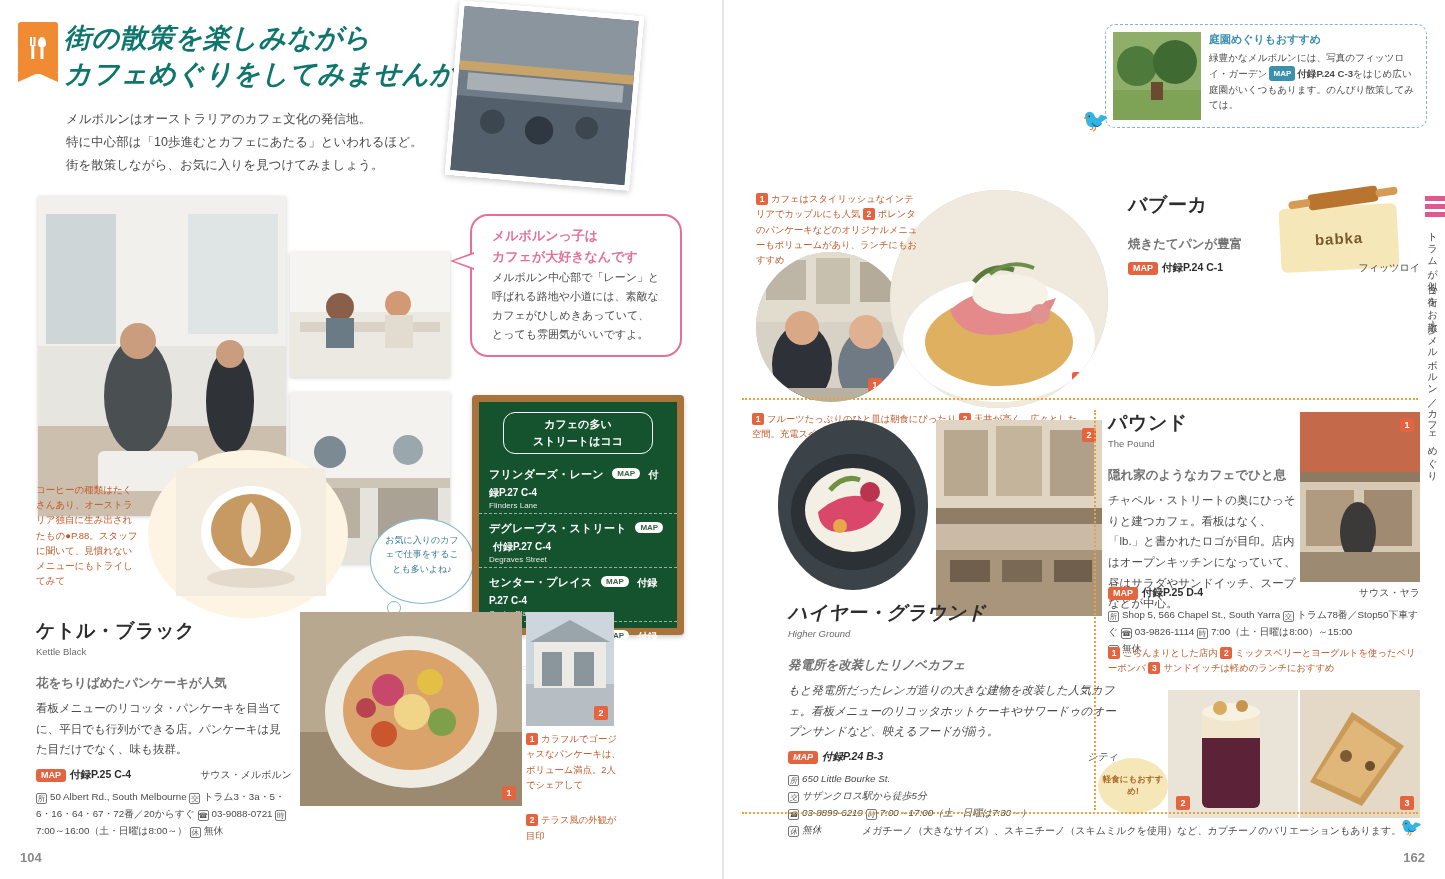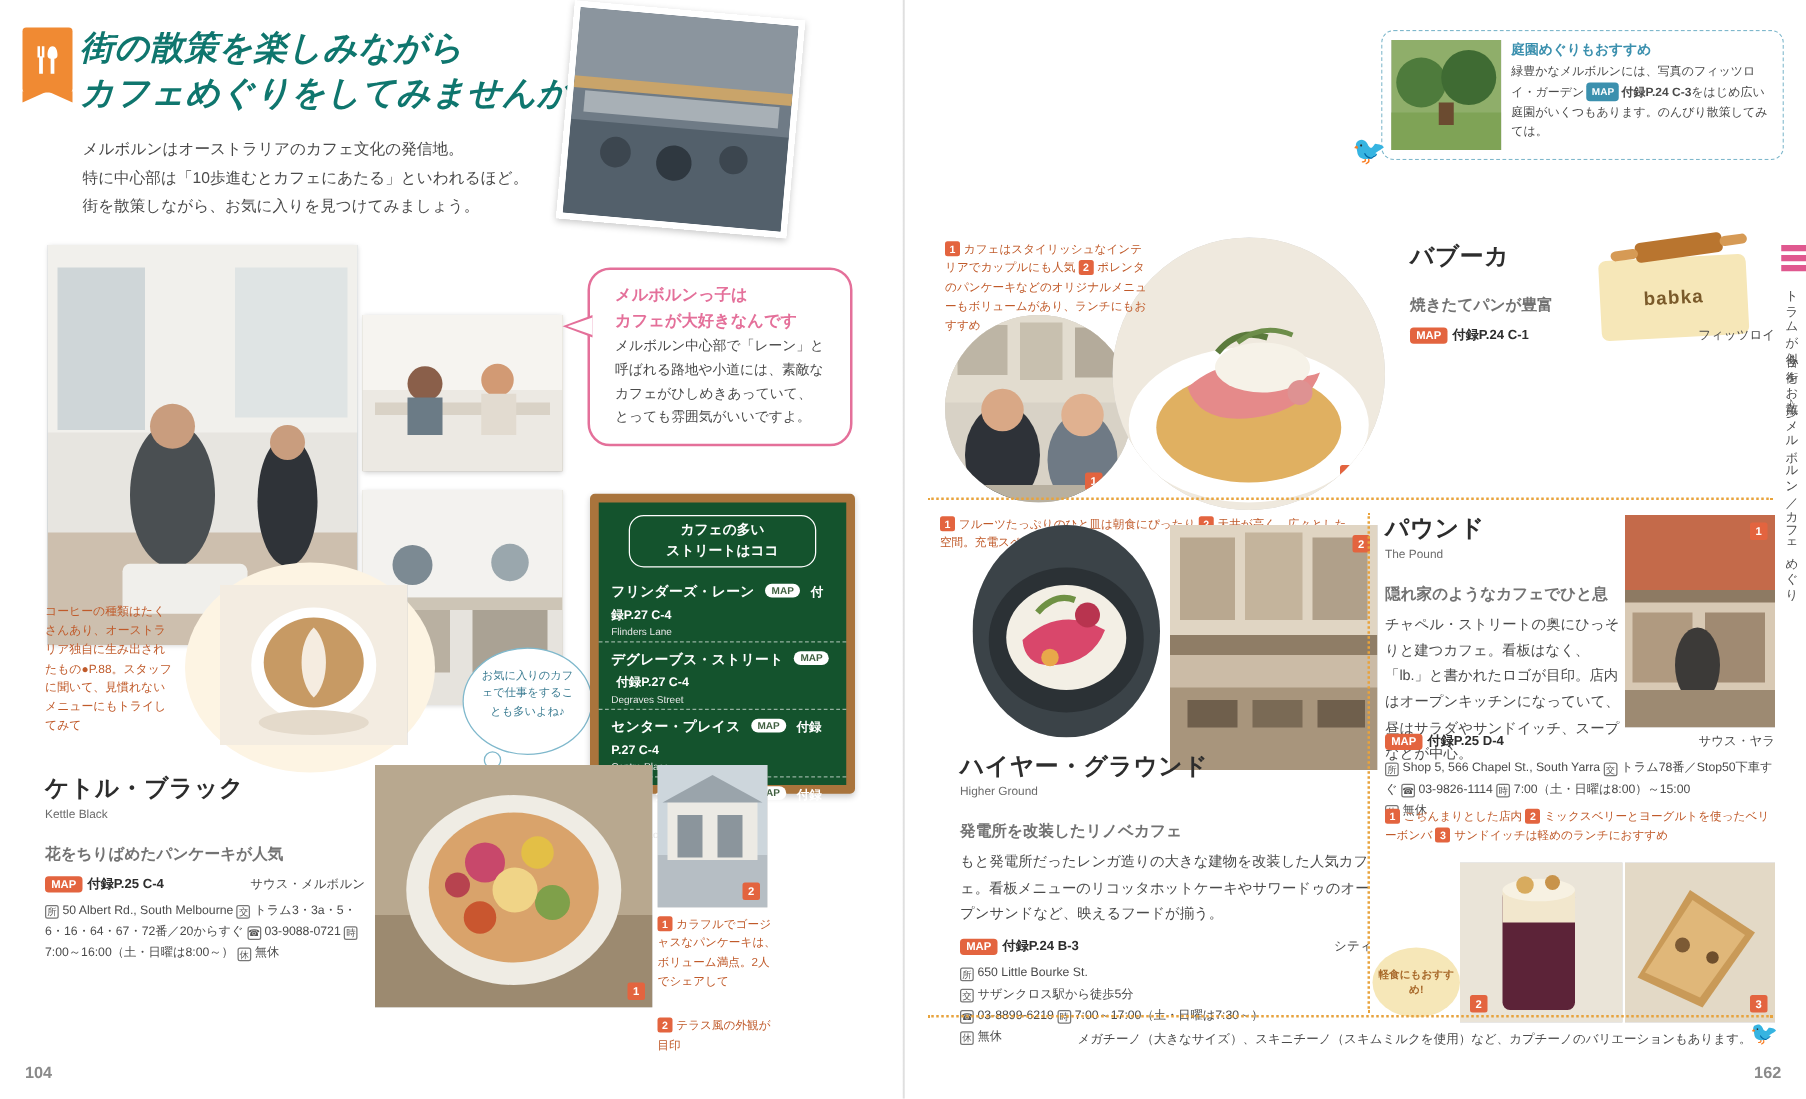--- a/index.html
+++ b/index.html
@@ -315,20 +315,21 @@
       <span class="mapchip">MAP</span>
       <span class="pg">付録P.27 C-3</span>
       <span class="en">Block Place</span>
     </div>
   </div>
 
   <div class="listing" style="left:36px; top:618px; width:256px;">
     <div class="l-name">ケトル・ブラック</div>
     <div class="l-name-en">Kettle Black</div>
     <div class="l-sub">花をちりばめたパンケーキが人気</div>
+    <div class="l-desc">看板メニューのリコッタ・パンケーキを目当てに、平日でも行列ができる店。パンケーキは見た目だけでなく、味も抜群。</div>
     <div class="l-mapline">
       <span class="map-badge">MAP</span><span>付録P.25 C-4</span>
       <span class="l-area">サウス・メルボルン</span>
     </div>
     <div class="l-info">
       <div><span class="ic">所</span><span>50 Albert Rd., South Melbourne</span>
         <span class="ic">交</span><span>トラム3・3a・5・6・16・64・67・72番／20からすぐ</span>
         <span class="ic">☎</span><span>03-9088-0721</span>
         <span class="ic">時</span><span>7:00～16:00（土・日曜は8:00～）</span>
         <span class="ic">休</span><span>無休</span>
@@ -473,21 +474,21 @@
       <rect x="114" y="10" width="44" height="66" fill="#b0a08a"></rect>
       <rect y="88" width="166" height="16" fill="#8f7d66"></rect>
       <rect y="130" width="166" height="66" fill="#a8957c"></rect>
       <rect x="14" y="140" width="40" height="22" fill="#6f5f4c"></rect>
       <rect x="66" y="140" width="40" height="22" fill="#7a6a55"></rect>
       <rect x="118" y="140" width="38" height="22" fill="#6f5f4c"></rect>
     </svg>
     <div class="photo-num" style="left:146px; top:8px;">2</div>
   </div>
 
-  <div class="listing" style="left:768px; top:600px; width:330px;">
+  <div class="listing" style="left:788px; top:600px; width:330px;font-style:italic;">
     <div class="l-name">ハイヤー・グラウンド</div>
     <div class="l-name-en">Higher Ground</div>
     <div class="l-sub">発電所を改装したリノベカフェ</div>
     <div class="l-desc">もと発電所だったレンガ造りの大きな建物を改装した人気カフェ。看板メニューのリコッタホットケーキやサワードゥのオープンサンドなど、映えるフードが揃う。</div>
     <div class="l-mapline">
       <span class="map-badge">MAP</span><span>付録P.24 B-3</span>
       <span class="l-area">シティ</span>
     </div>
     <div class="l-info">
       <div><span class="ic">所</span><span>650 Little Bourke St.</span></div>

